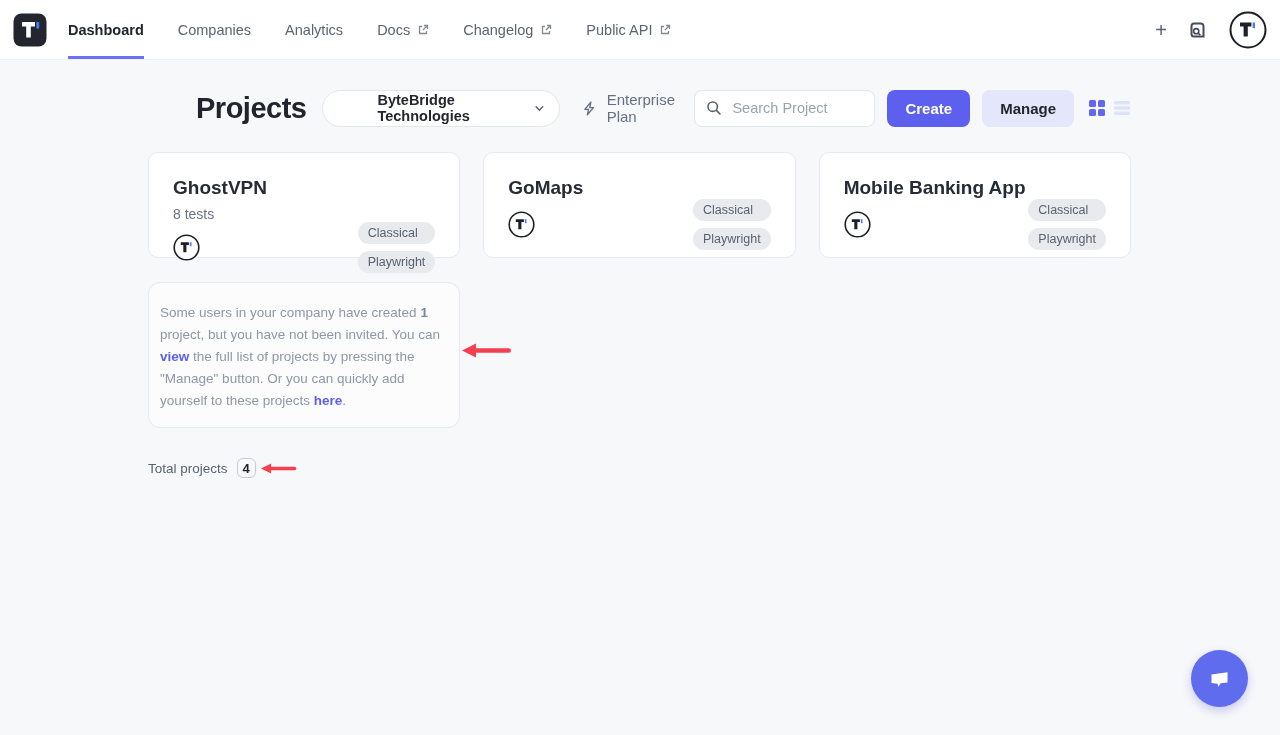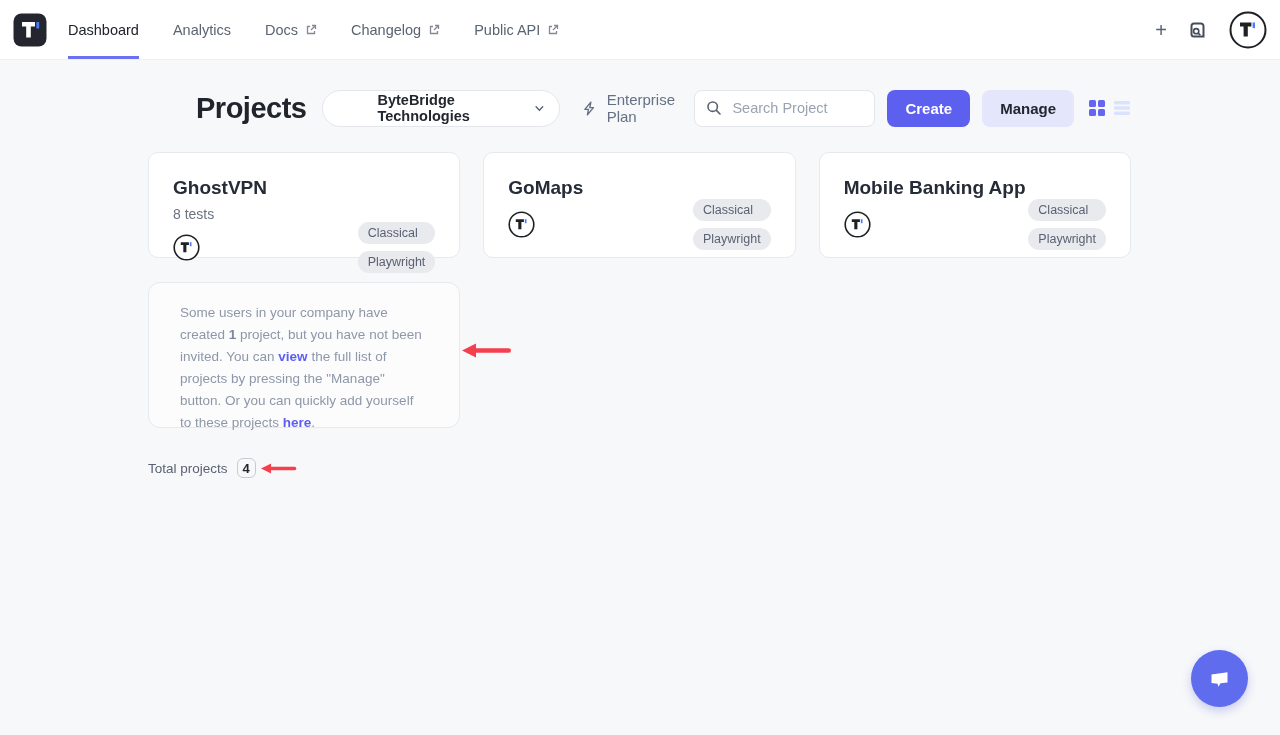--- a/index.html
+++ b/index.html
@@ -17,21 +17,21 @@
     display:flex; align-items:stretch;
   }
   .logo-wrap { display:flex; align-items:center; padding:0 21px 0 13px; }
   .nav { display:flex; align-items:stretch; }
   .nav-tab {
     display:flex; align-items:center; gap:5px;
     margin-right:34px; font-size:14.5px; color:#5b6472;
     border-bottom:3px solid transparent; padding-top:3px;
     cursor:pointer; white-space:nowrap;
   }
-  .nav-tab.active { color:#20242c; font-weight:normal; border-bottom-color:#6c70f2; }
+  .nav-tab.active { color:#20242c; font-weight:bold; border-bottom-color:#6c70f2; }
   .ext-icon { width:12px; height:12px; margin-left:2px; opacity:.75; }
   .topbar-right { margin-left:auto; display:flex; align-items:center; gap:21px; padding-right:13px; }
   .plus-btn { font-size:20px; color:#596273; line-height:1; cursor:pointer; font-weight:normal; }
   .release-icon { width:20px; height:20px; cursor:pointer; }
   .avatar-btn { width:38px; height:38px; cursor:pointer; }
 
   
   .main { margin:0 149px 0 148px; width:983px; padding-top:29px; }
   .header-row { display:flex; align-items:center; height:38px; }
   .page-title { font-size:29px; font-weight:bold; color:#20242c; letter-spacing:-0.5px;margin-left:48px; }
@@ -72,21 +72,21 @@
   .card-bottom { margin-top:auto; display:flex; align-items:center; }
   .badges { margin-left:auto; display:flex; gap:7px;flex-direction:column; }
   .badge { background:#e9eaee; color:#596273; font-size:12.5px;
            padding:4px 10px; border-radius:11px; white-space:nowrap; }
   .t-avatar { width:27px; height:27px; }
 
   
   .notice-row { position:relative; margin-top:24px; width:312px; }
   .notice {
     background:#fcfcfd; border:1px solid #e7e9ee; border-radius:12px;
-    height:146px; padding:19px 31px; font-size:13.5px; line-height:22px; color:#8e97a8;
+    height:146px; padding:19px 11px; font-size:13.5px; line-height:22px; color:#8e97a8;
   }
   .notice b { color:#7d8698; }
   .notice .lnk { color:#5d5fef; font-weight:bold; cursor:pointer; }
   .arrow-notice { position:absolute; left:314px; top:60px; width:50px; height:17px; }
 
   
   .total-row { margin-top:30px; display:flex; align-items:center; }
   .total-label { font-size:13.5px; color:#596273; }
   .total-badge {
     margin-left:9px; min-width:19px; height:20px; border:1px solid #c6ccd4; border-radius:6px;
@@ -111,20 +111,23 @@
   <div class="logo-wrap">
     <svg width="34" height="34" viewBox="0 0 34 34">
       <rect x="0.5" y="0.5" width="33" height="33" rx="8" fill="#23262e"></rect>
       <path d="M9 9 h13 v4.6 h-4.2 v11 h-4.6 v-11 H9 Z" fill="#ffffff"></path>
       <rect x="23.4" y="9" width="2.8" height="6.5" fill="#4a7cf6"></rect>
     </svg>
   </div>
   <div class="nav">
     <div class="nav-tab active">
         <span>Dashboard</span>
+      </div>
+    <div class="nav-tab">
+        <span>Companies</span>
       </div>
     <div class="nav-tab">
         <span>Analytics</span>
       </div>
     <div class="nav-tab">
         <span>Docs</span>
       <svg class="ext-icon" viewBox="0 0 12 12" fill="none" stroke="#5b6472" stroke-width="1.3">
           <path d="M5 2.5 H2.5 V9.5 H9.5 V7"></path>
           <path d="M7 1.5 h3.5 v3.5 M10.3 1.7 L6 6"></path>
         </svg>

